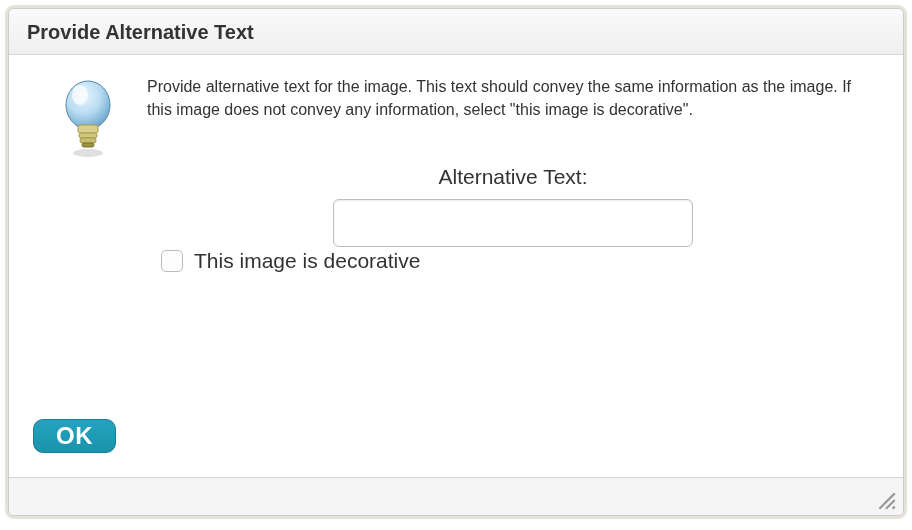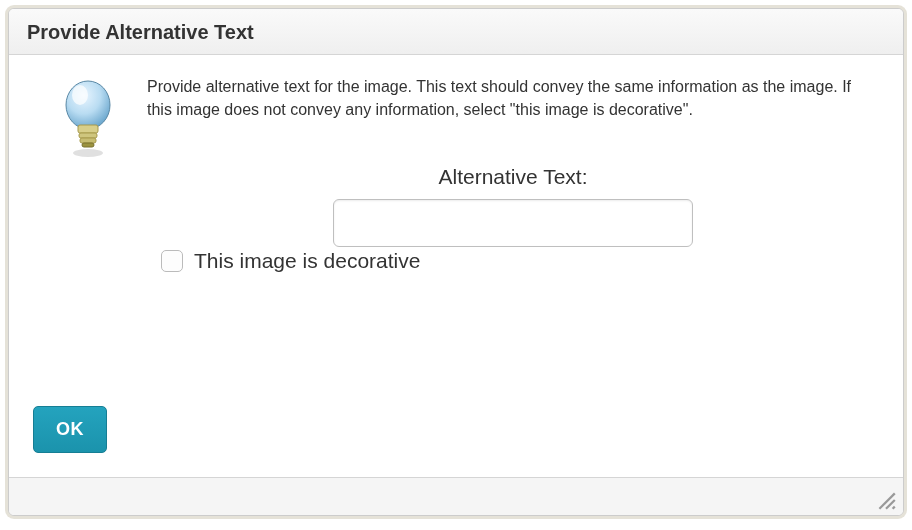--- a/index.html
+++ b/index.html
@@ -110,23 +110,23 @@
   }
   .btn-row {
     margin-top: auto;
     padding-top: 28px;
   }
   .ok-btn {
     background: linear-gradient(#24a3be, #1b93ac);
     color: #fff;
     font-weight: bold;
     border: 1px solid #167e94;
-    border-radius: 5px;
-    font-size: 18px;
-    padding: 12px 22px;
+    border-radius: 10px;
+    font-size: 24px;
+    padding: 2px 22px;
     cursor: pointer;
     letter-spacing: 0.5px;
   }
   .dialog-footer {
     height: 38px;
     border-top: 1px solid #d5d5d5;
     background: #f5f5f5;
     position: relative;
   }
   .resize-grip {

